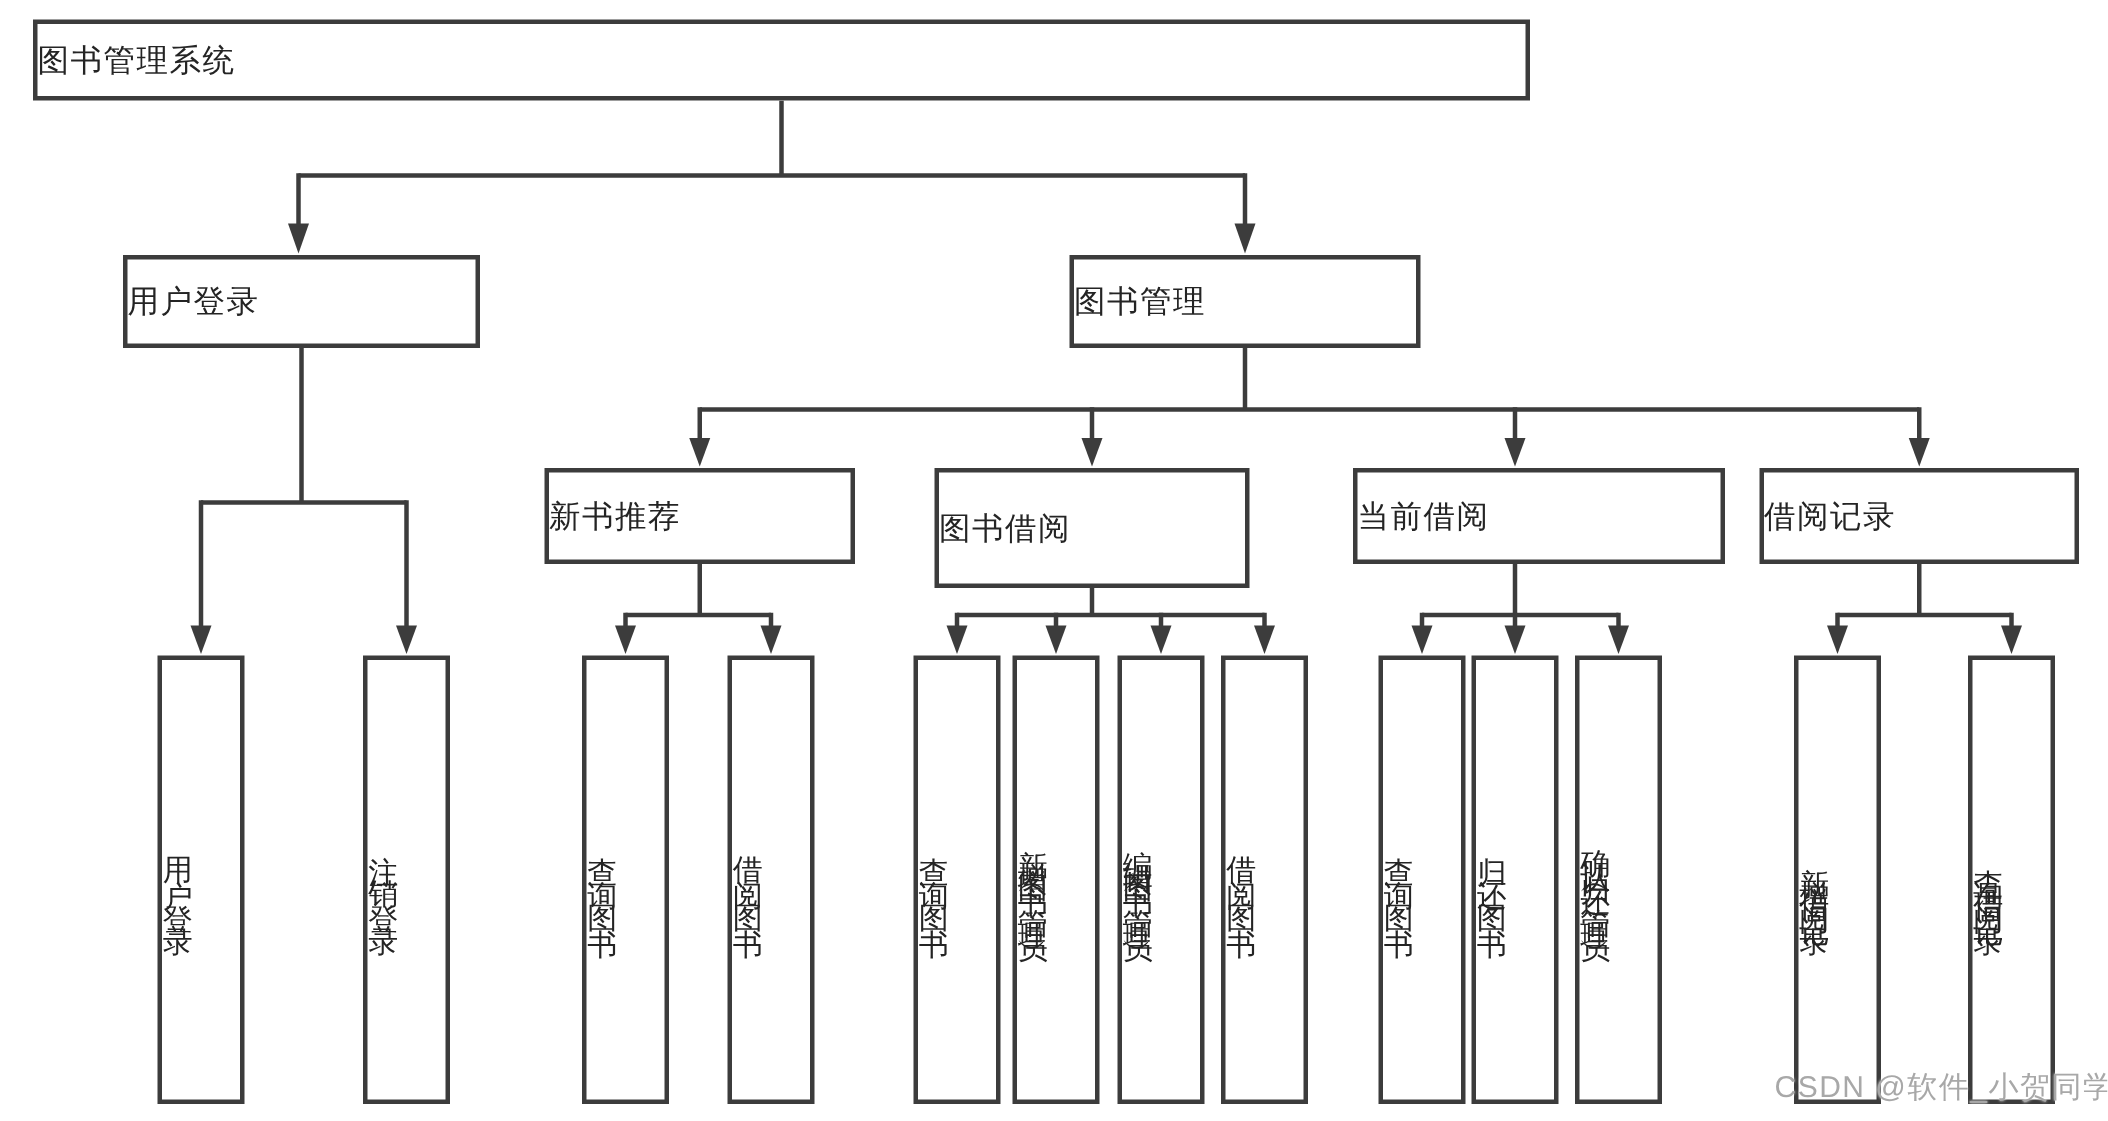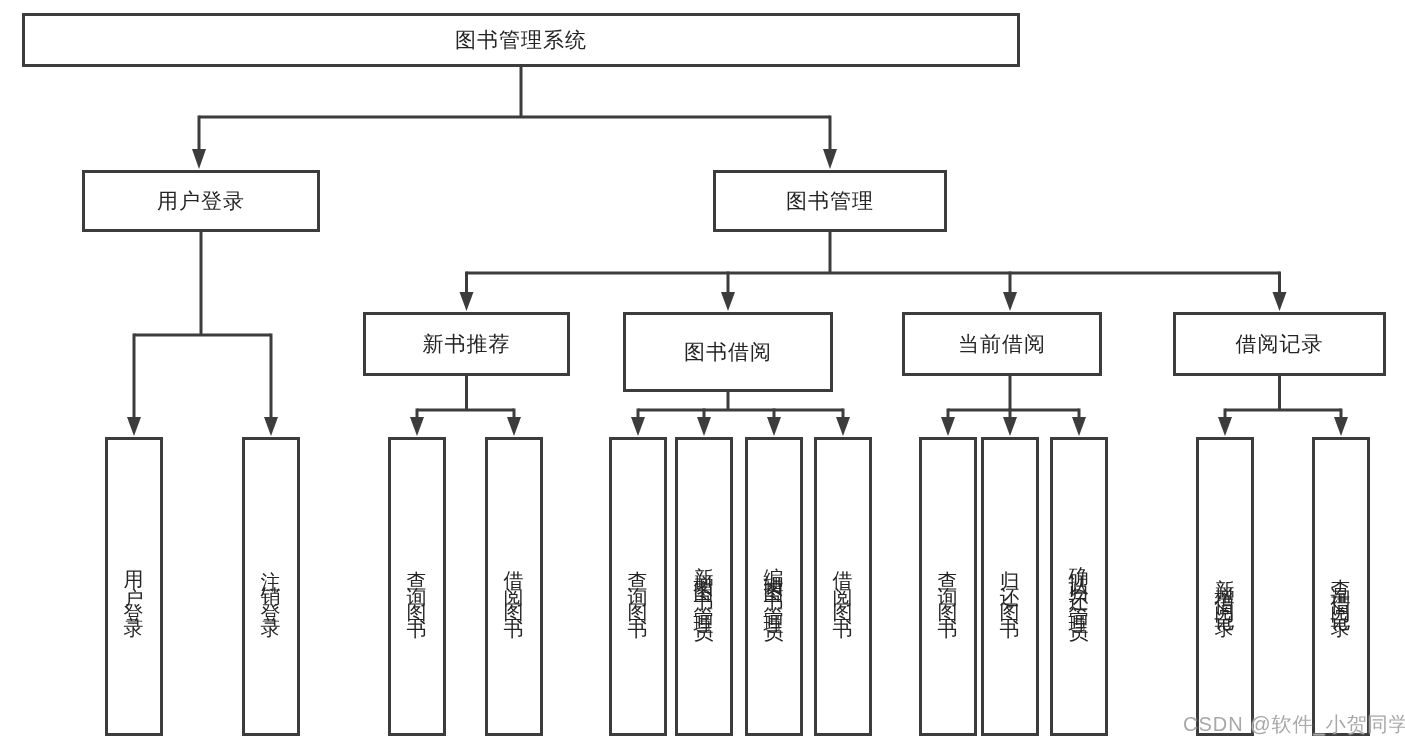--- a/index.html
+++ b/index.html
@@ -13,21 +13,20 @@
     overflow: hidden;
   }
   svg.wires { position: absolute; left: 0; top: 0; }
   .box {
     position: absolute;
     box-sizing: border-box;
     border: 3px solid #3c3c3c;
     background: #ffffff;
     display: flex;
     align-items: center;
-    justify-content: center;
     font-size: 21px;
     letter-spacing: 1px;
     color: #242424;
   }
   .box.v span {
     writing-mode: vertical-rl;
     text-orientation: mixed;
     font-size: 20px;
     letter-spacing: 16px;
     line-height: 1;
@@ -125,21 +124,21 @@
   <div class="box" style="left:713px; top:170px; width:234px; height:62px">
     <span>图书管理</span>
   </div>
 
   <div class="box" style="left:363px; top:312px; width:207px; height:64px">
     <span>新书推荐</span>
   </div>
   <div class="box" style="left:623px; top:312px; width:210px; height:80px">
     <span>图书借阅</span>
   </div>
-  <div class="box" style="left:902px; top:312px; width:200px; height:64px">
+  <div class="box" style="left:902px; top:312px; width:248px; height:64px">
     <span>当前借阅</span>
   </div>
   <div class="box" style="left:1173px; top:312px; width:213px; height:64px">
     <span>借阅记录</span>
   </div>
 
   <div class="box v" style="left:105px; top:437px; width:58px; height:299px">
     <span>用户登录</span>
   </div>
   <div class="box v" style="left:242px; top:437px; width:58px; height:299px">

